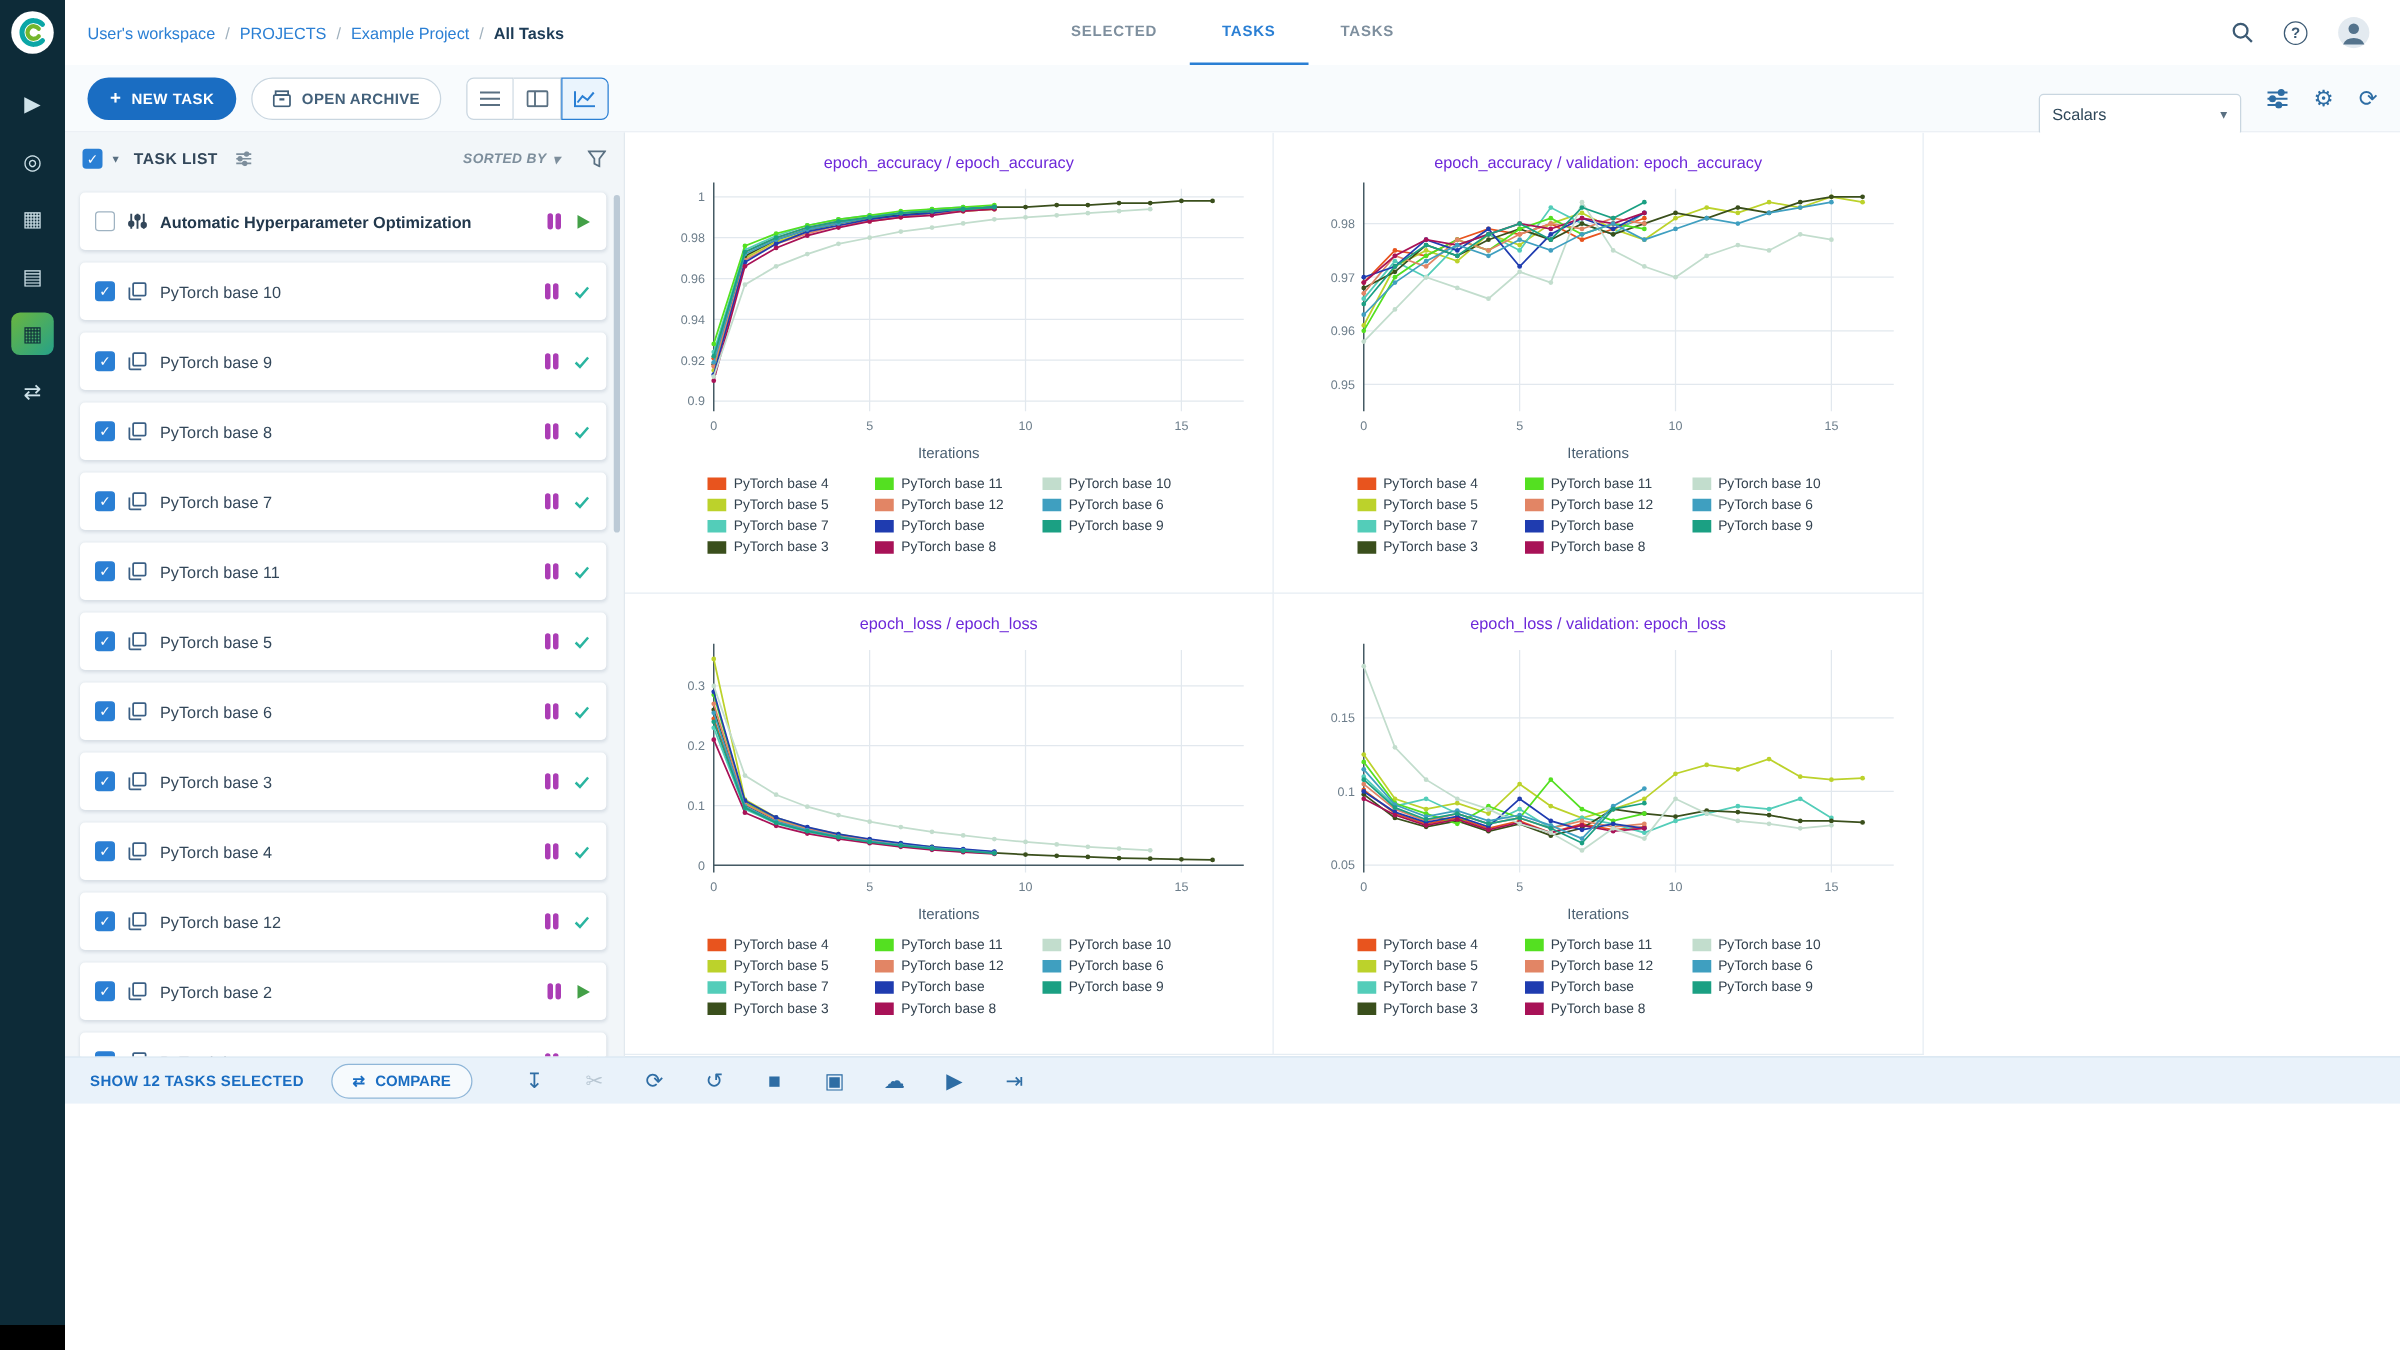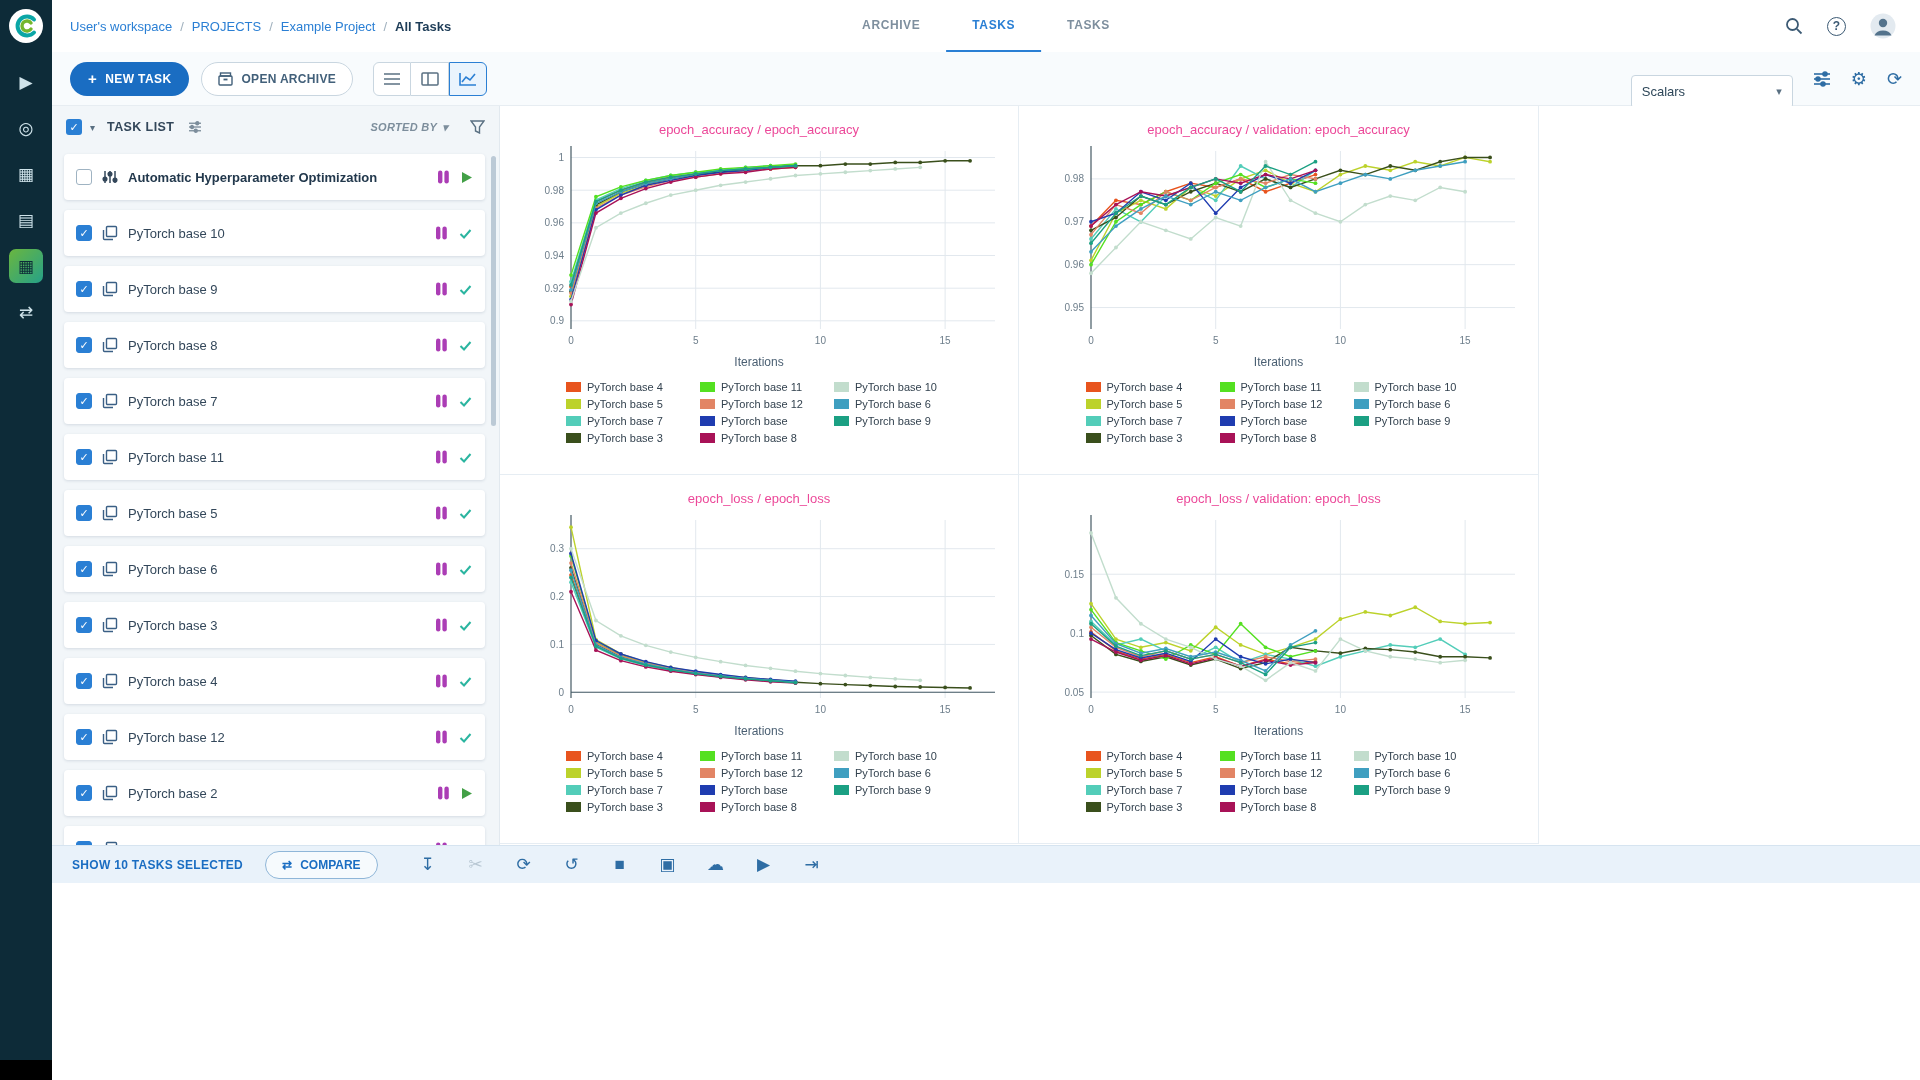--- a/index.html
+++ b/index.html
@@ -64,21 +64,21 @@
   .ticon{display:flex;align-items:center;flex-shrink:0;}
   .tlabel{font-size:13px;color:#33475a;flex:1;white-space:nowrap;overflow:hidden;}
   .task-row.bold .tlabel{font-weight:bold;color:#22384c;}
   .pill,.tstate{display:flex;align-items:center;flex-shrink:0;}
   .scrollbar{position:absolute;right:3px;top:50px;width:5px;height:270px;border-radius:3px;background:#bccad6;cursor:pointer;}
 
   
   .charts{flex:1;background:#fff;overflow:hidden;}
   .cgrid{display:grid;grid-template-columns:519px 520px;}
   .chart-cell{height:369px;border-right:1px solid #e6edf3;border-bottom:1px solid #e6edf3;padding-top:16px;overflow:hidden;}
-  .chart-title{text-align:center;font-size:13px;color:#ec4899;}
+  .chart-title{text-align:center;font-size:13px;color:#6d28d9;}
   .chart-plot{display:flex;justify-content:center;margin-top:6px;}
   .tick{font-size:10px;fill:#6c7d8a;}
   .grid-line{stroke:#e2e8ee;stroke-width:1;}
   .axis-line{stroke:#455a64;stroke-width:1.2;}
   .chart-xlabel{text-align:center;font-size:12px;color:#4a5f72;margin-top:0px;}
   .legend{margin-top:9px;display:grid;grid-auto-flow:column;grid-template-rows:repeat(4,17px);justify-content:center;column-gap:16px;}
   .li{display:flex;align-items:center;gap:6px;width:118px;cursor:pointer;}
   .sw{width:15px;height:10px;flex-shrink:0;}
   .lt{font-size:11px;color:#33424f;white-space:nowrap;}
 
@@ -121,21 +121,21 @@
       <div class="breadcrumb">
           <span class="bc-link">User's workspace</span>
           <span class="bc-sep">/</span>
           <span class="bc-link">PROJECTS</span>
           <span class="bc-sep">/</span>
           <span class="bc-link">Example Project</span>
           <span class="bc-sep">/</span>
           <span class="bc-current">All Tasks</span>
         </div>
       <div class="tabs">
-          <span class="tab">ARCHIVE</span>
+          <span class="tab">SELECTED</span>
           <span class="tab active">TASKS</span>
           <span class="tab">TASKS</span>
         </div>
       <div class="top-icons">
         <span class="ticn">
           <svg width="18" height="18" viewBox="0 0 18 18" fill="none" stroke="#3c5a74" stroke-width="1.8">
               <circle cx="7.5" cy="7.5" r="5.5"></circle>
               <line x1="11.8" y1="11.8" x2="16.5" y2="16.5"></line>
             </svg>
         </span>
@@ -1400,21 +1400,21 @@
                   <span class="sw" style="background:#1ba083"></span>
                   <span class="lt">PyTorch base 9</span>
                 </span>
               </div>
           </div>
         </div>
       </section>
     </div>
 
     <footer class="footbar">
-      <span class="sel-label">SHOW 10 TASKS SELECTED</span>
+      <span class="sel-label">SHOW 12 TASKS SELECTED</span>
       <button class="btn-compare">
         <span>⇄</span>
         <span>COMPARE</span>
       </button>
       <div class="ficons">
           <span class="ficon">↧</span>
           <span class="ficon disabled">✂</span>
           <span class="ficon">⟳</span>
           <span class="ficon">↺</span>
           <span class="ficon">■</span>

